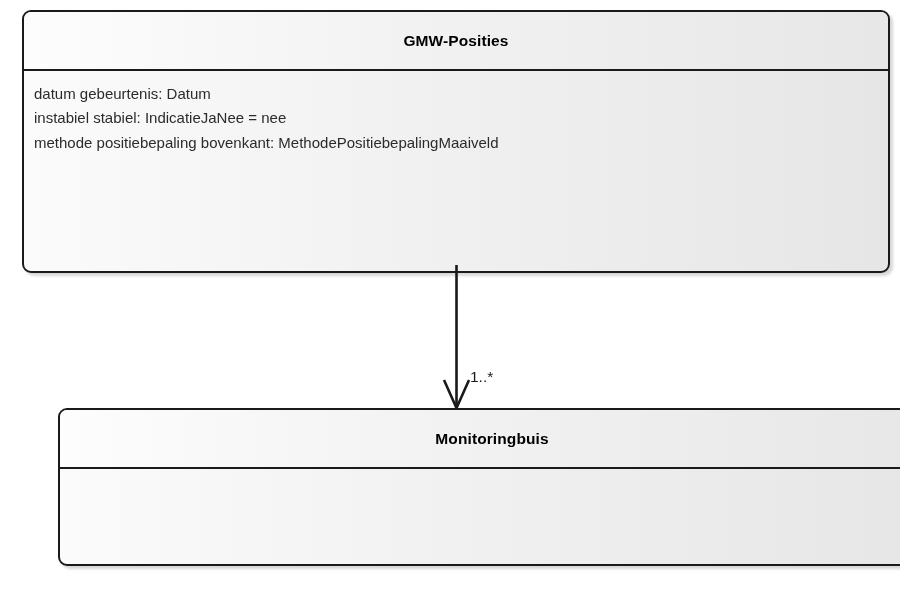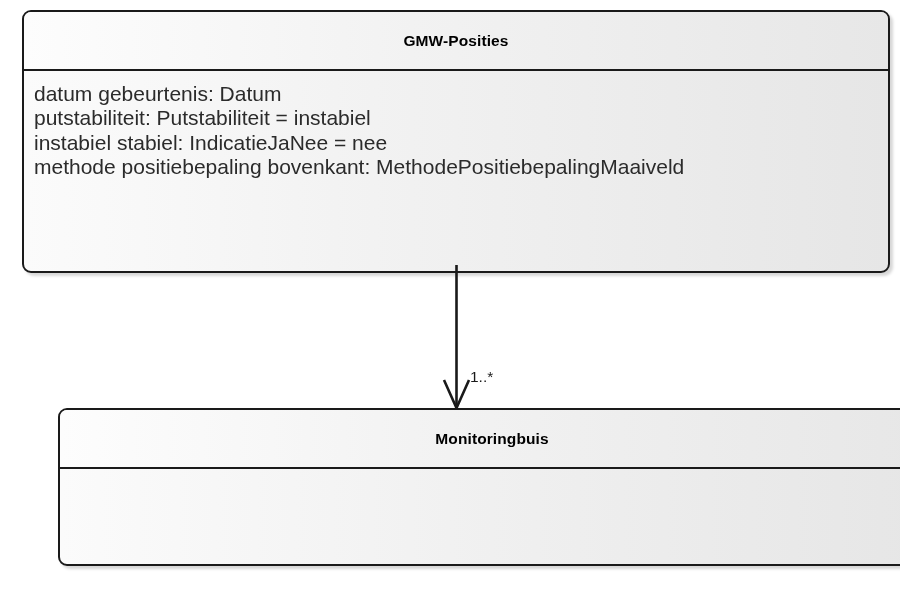--- a/index.html
+++ b/index.html
@@ -52,21 +52,21 @@
     white-space: nowrap;
   }
 
   .uml-class-body {
     box-sizing: border-box;
     padding: 11px 4px 8px 10px;
     background: linear-gradient(to right, #fbfbfb 0%, #f1f1f1 45%, #e6e6e6 100%);
   }
 
   .uml-attribute {
-    font-size: 21px;
+    font-size: 15px;
     color: #2b2b2b;
     line-height: 24.3px;
     white-space: nowrap;
   }
 
   
   #class-gmw-posities {
     left: 10px;
     top: 10px;
     width: 868px;
@@ -103,21 +103,20 @@
 <body>
 
 <div id="diagram-canvas">
 
   <div class="uml-class" id="class-gmw-posities">
     <div class="uml-class-header">
       <span class="uml-class-name">GMW-Posities</span>
     </div>
     <div class="uml-class-body">
       <div class="uml-attribute">datum gebeurtenis: Datum</div>
-      <div class="uml-attribute">putstabiliteit: Putstabiliteit = instabiel</div>
       <div class="uml-attribute">instabiel stabiel: IndicatieJaNee = nee</div>
       <div class="uml-attribute">methode positiebepaling bovenkant: MethodePositiebepalingMaaiveld</div>
     </div>
   </div>
 
   <svg id="association-connector" viewBox="0 0 170 150" width="170" height="150">
 
     <line x1="44.5" y1="0" x2="44.5" y2="143" stroke="#1a1a1a" stroke-width="2.6"></line>
 
     <path d="M 32 115 L 44.5 143 L 57 115" fill="none" stroke="#1a1a1a" stroke-width="2.6" stroke-linecap="butt" stroke-linejoin="miter"></path>

